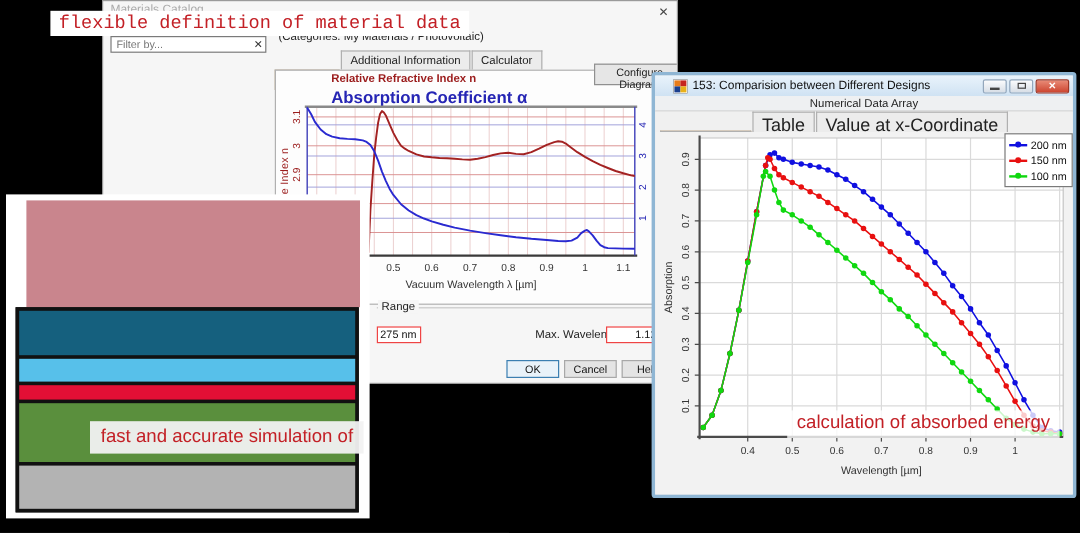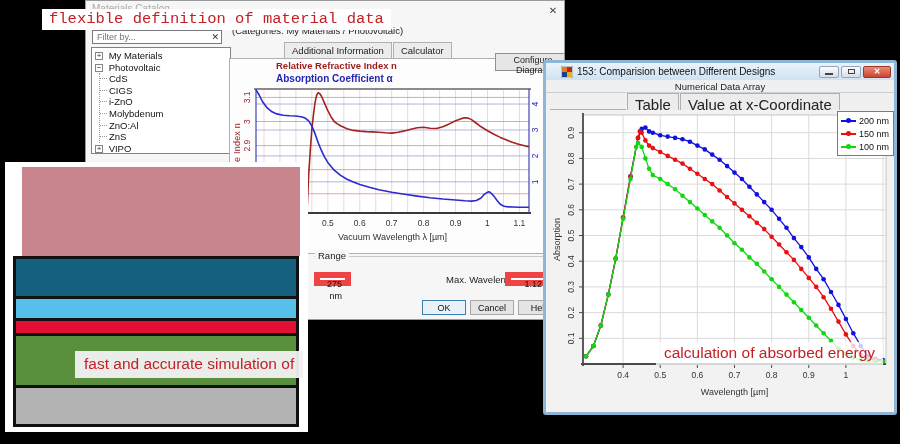--- a/index.html
+++ b/index.html
@@ -27,32 +27,32 @@
   .tree-kids .tree-row::before{content:"";display:inline-block;width:7px;margin-right:2px;
             border-top:1px dotted #999;vertical-align:3px;}
   .categories{position:absolute;left:146px;top:24px;font-size:9.5px;color:#222;}
   .cat-tabs{position:absolute;left:143px;top:41px;height:17px;font-size:9.5px;}
   .tab{display:inline-block;padding:2px 7px 3px 7px;color:#222;background:#ececec;
        border:1px solid #b0b0b0;border-bottom:none;margin-right:1px;cursor:default;}
   .tab.active{background:#a16207;font-weight:bold;position:relative;top:16px;}
   .tabpage{position:absolute;left:143px;top:57px;width:337px;height:196px;background:#fdfdfd;
            border:1px solid #b0b0b0;}
   .legend-n{position:absolute;left:190px;top:59px;font-size:9.5px;font-weight:bold;color:#9b1c1c;}
-  .legend-a{position:absolute;left:190px;top:72px;font-size:10px;font-weight:bold;color:#2525b4;}
+  .legend-a{position:absolute;left:190px;top:72px;font-size:14px;font-weight:bold;color:#2525b4;}
   .cfg-btn{position:absolute;left:409px;top:52px;width:76px;height:18px;font-size:9px;
            background:#e6e6e6;border:1px solid #909090;color:#222;
            font-family:"Liberation Sans",sans-serif;}
   .mat-chart{position:absolute;left:155px;top:82px;}
   .yl-label{position:absolute;left:146px;top:95px;width:12px;height:140px;font-size:9px;
             color:#9b1c1c;writing-mode:vertical-rl;transform:rotate(180deg);
             white-space:nowrap;letter-spacing:0.2px;}
   .range-line{position:absolute;left:228px;top:255px;width:249px;border-top:1px solid #c8c8c8;}
   .range-lbl{position:absolute;left:229px;top:249px;font-size:9.5px;color:#222;
              background:#f6f6f6;padding:0 3px;}
-  .field{position:absolute;background:#fff;border:6px solid #ef4444;font-size:9px;color:#111;
+  .field{position:absolute;background:#fff;border:1px solid #ef4444;font-size:9px;color:#111;
          text-align:right;line-height:12px;padding-right:3px;}
   .min-field{left:228px;top:271px;width:37px;height:14px;}
   .max-field{left:419px;top:271px;width:57px;height:14px;padding-right:14px;}
   .maxw-lbl{position:absolute;left:360px;top:273px;font-size:9.5px;color:#222;}
   .dlg-btn{position:absolute;top:299px;width:44px;height:15px;font-size:9px;color:#111;
            background:#e4e4e4;border:1px solid #a8a8a8;font-family:Liberation Sans, sans-serif;}
   .dlg-btn.primary{border:1px solid #3c7fb1;background:#e9f2f9;}
 
   
   .layercanvas{position:absolute;left:5px;top:162px;width:303px;height:270px;background:#fff;z-index:2;}
@@ -101,33 +101,20 @@
 <div id="stage">
 
   <div class="catalog">
     <div class="cat-title">Materials Catalog</div>
     <div class="cat-close">✕</div>
 
     <div class="filter-box">
       <input type="text" placeholder="Filter by..." style="">
       <span class="filter-x">✕</span>
     </div>
-    <div class="tree" id="tree">
-        <div class="tree-row"><span class="expander">+</span> My Materials</div>
-        <div class="tree-row"><span class="expander">−</span> Photovoltaic</div>
-        <div class="tree-kids">
-          <div class="tree-row">CdS</div>
-          <div class="tree-row">CIGS</div>
-          <div class="tree-row">i-ZnO</div>
-          <div class="tree-row">Molybdenum</div>
-          <div class="tree-row">ZnO:Al</div>
-          <div class="tree-row">ZnS</div>
-        </div>
-        <div class="tree-row"><span class="expander">+</span> VIPO</div>
-      </div>
 
     <div class="categories">(Categories: My Materials / Photovoltaic)</div>
     <div class="cat-tabs" id="catTabs"><span class="tab active">Diagram</span><span class="tab">Additional Information</span><span class="tab">Calculator</span></div>
     <div class="tabpage"></div>
 
     <div class="legend-n">Relative Refractive Index n</div>
     <div class="legend-a">Absorption Coefficient α</div>
     <button class="cfg-btn">Configure Diagram</button>
 
     <svg id="matChart" class="mat-chart" width="322" height="164">

